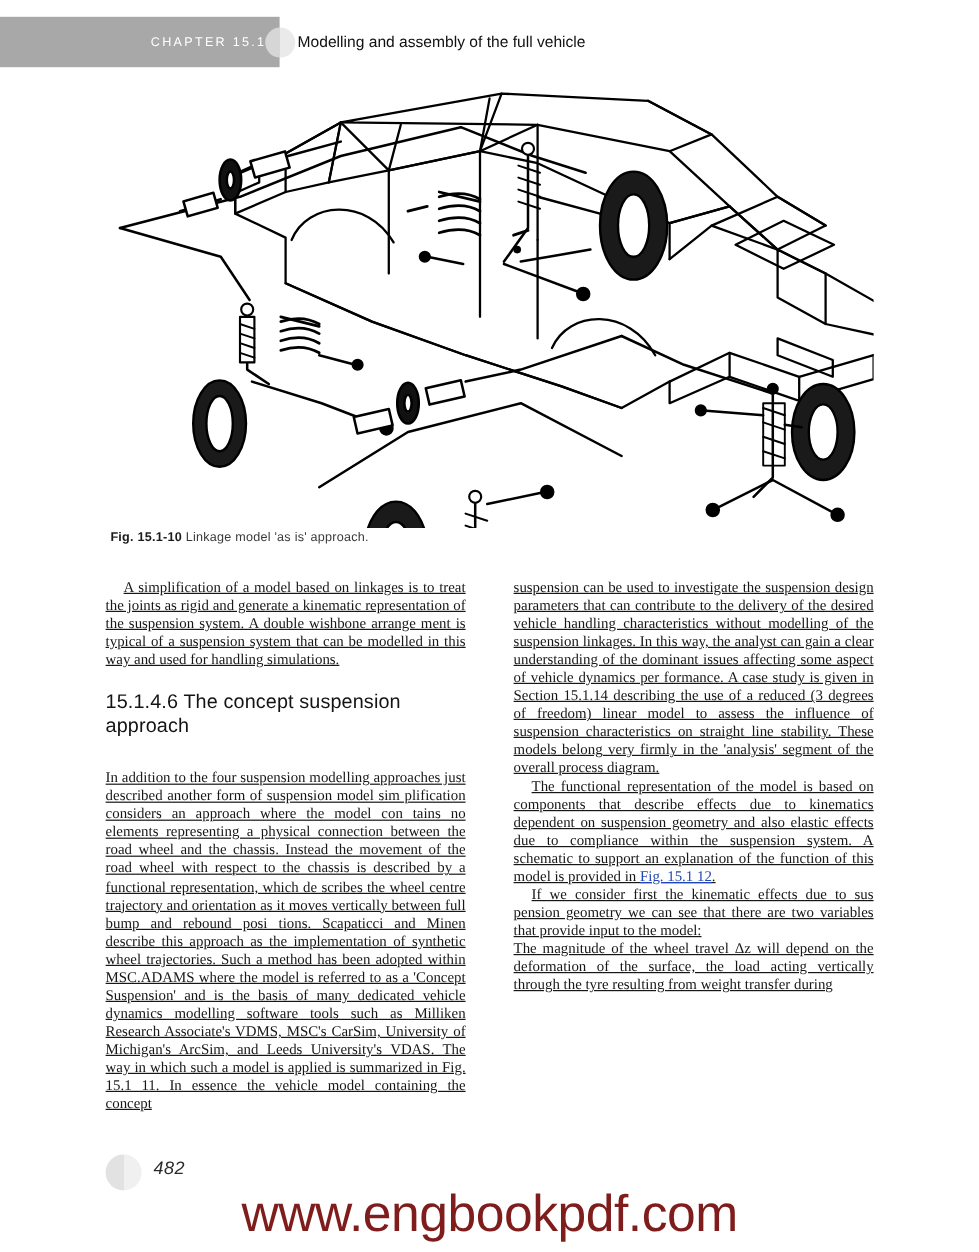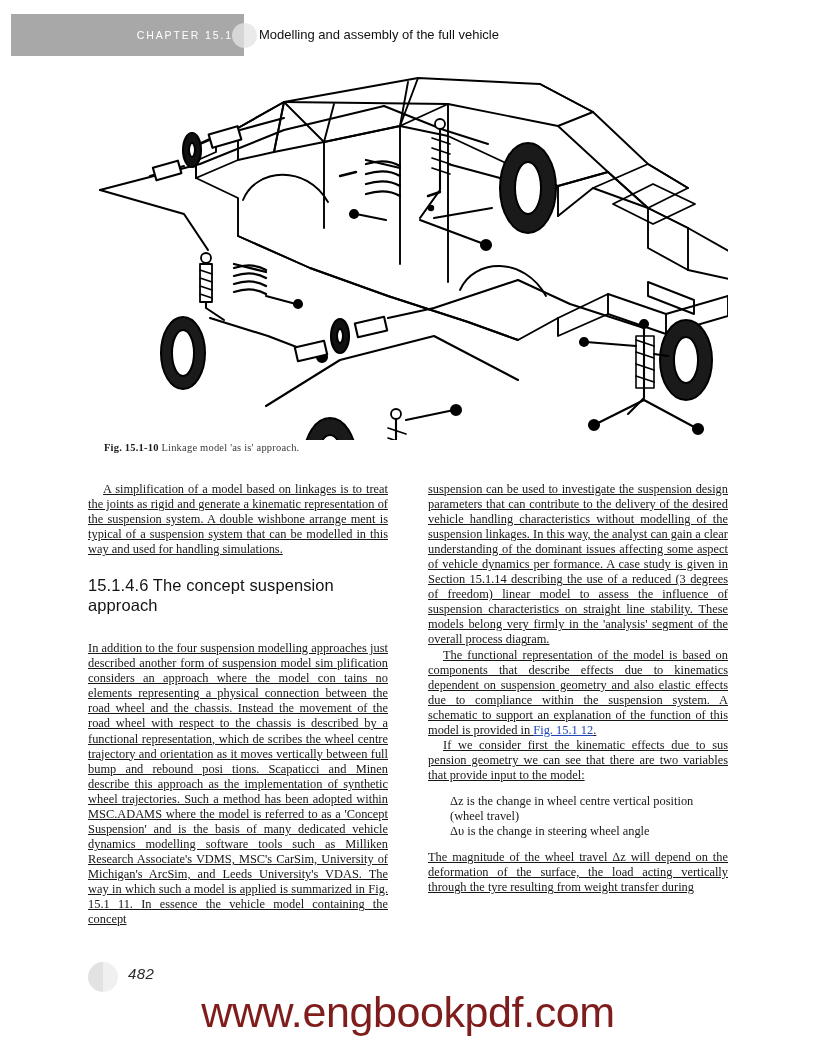--- a/index.html
+++ b/index.html
@@ -11,21 +11,21 @@
     width: 816px;
     height: 1043px;
     position: relative;
     font-family: "Liberation Serif", serif;
     overflow: hidden;
   }
 
   
   #running-head {
     position: absolute;
-    left: 11px;
+    left: 0;
     top: 14px;
     width: 684px;
     height: 42px;
   }
   #head-bar {
     position: absolute;
     left: 0;
     top: 0;
     width: 233px;
     height: 42px;
@@ -72,24 +72,24 @@
     position: absolute;
     left: 88px;
     top: 68px;
     width: 640px;
     height: 372px;
   }
   #figure-svg { display: block; width: 640px; height: 372px; }
 
   #figure-caption {
     position: absolute;
-    left: 104px;
+    left: 92px;
     top: 442px;
     width: 620px;
-    font-family: Liberation Serif, serif;
+    font-family: Liberation Sans, sans-serif;
     font-size: 10.5px;
     color: #3a3a3a;
     letter-spacing: 0.2px;
   }
   #figure-caption .fignum {
     font-weight: bold;
     color: #1a1a1a;
   }
 
   
@@ -386,24 +386,20 @@
 
   <div class="col right">
     <p>suspension can be used to investigate the suspension design parameters that can contribute to the delivery of the desired vehicle handling characteristics without modelling of the suspension linkages. In this way, the analyst can gain a clear understanding of the dominant issues affecting some aspect of vehicle dynamics per formance. A case study is given in Section 15.1.14 describing the use of a reduced (3 degrees of freedom) linear model to assess the influence of suspension characteristics on straight line stability. These models belong very firmly in the 'analysis' segment of the overall process diagram.</p>
 
     <p class="indent">
       <span>The functional representation of the model is based on components that describe effects due to kinematics dependent on suspension geometry and also elastic effects due to compliance within the suspension system. A schematic to support an explanation of the function of this model is provided in </span><a class="xref" href="#">Fig. 15.1 12</a><span>.</span>
     </p>
 
     <p class="indent">If we consider first the kinematic effects due to sus pension geometry we can see that there are two variables that provide input to the model:</p>
 
-    <div class="defblock">
-      <div>Δz is the change in wheel centre vertical position (wheel travel)</div>
-      <div>Δυ is the change in steering wheel angle</div>
-    </div>
 
     <p>The magnitude of the wheel travel Δz will depend on the deformation of the surface, the load acting vertically through the tyre resulting from weight transfer during</p>
   </div>
 </div>
 
 <div id="footer">
   <div id="folio-dot"></div>
   <div id="folio-number">482</div>
 </div>
 

